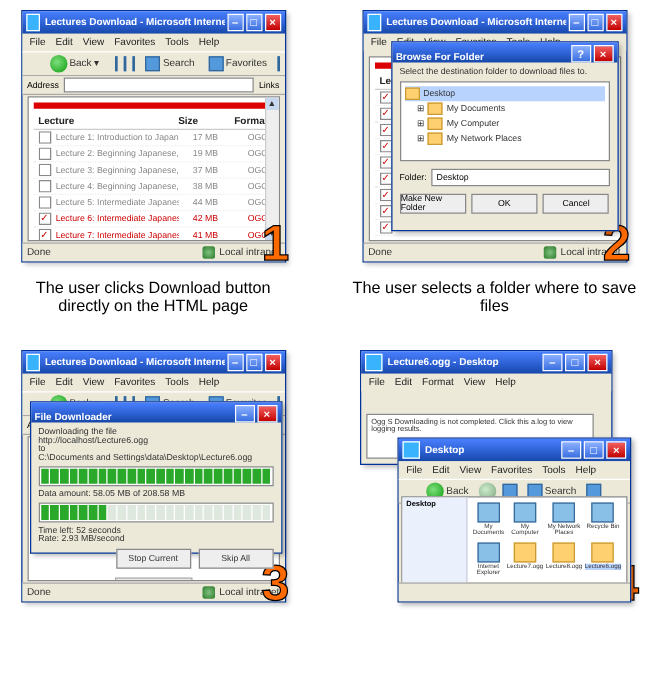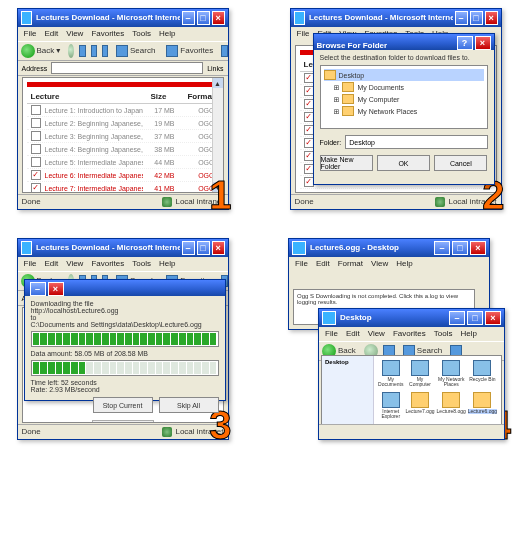--- a/index.html
+++ b/index.html
@@ -5,33 +5,33 @@
   body { margin:0; padding:8px; font-family: Tahoma, Verdana, sans-serif; background:#fff; width:518px; box-sizing:border-box; }
   .grid { display:grid; grid-template-columns: 1fr 1fr; gap:28px 44px; }
   .cell { display:flex; flex-direction:column; align-items:center; }
   .win { width:210px; height:200px; border:1px solid #003399; background:#ece9d8; box-shadow:2px 2px 4px rgba(0,0,0,.25); position:relative; font-size:8px; line-height:1; }
   .titlebar { height:18px; background:linear-gradient(180deg,#4a80ff 0%,#2a5ed0 60%,#1747a8 100%); display:flex; align-items:center; padding:0 3px; color:#fff; font-size:8px; font-weight:bold; }
   .tb-icon { width:12px; height:12px; background:#3ab3ff; border:1px solid #fff; margin-right:4px; }
   .tb-title { flex:1 1 auto; overflow:hidden; white-space:nowrap; }
   .tb-btn { width:14px; height:12px; margin-left:2px; border:1px solid #fff; background:linear-gradient(180deg,#8cb0ff,#3a6fe0); color:#fff; display:flex; align-items:center; justify-content:center; font-size:9px; }
   .tb-close { background:linear-gradient(180deg,#f36060,#c30000); }
   .menubar { height:14px; background:#ece9d8; color:#222; display:flex; align-items:center; gap:8px; padding:0 6px; font-size:8px; }
-  .toolbar { height:18px; background:#ece9d8; border-top:1px solid #fff; border-bottom:1px solid #aaa; display:flex; align-items:center; gap:5px; padding:0 0; color:#333; font-size:8px; overflow:hidden; white-space:nowrap; }
+  .toolbar { height:18px; background:#ece9d8; border-top:1px solid #fff; border-bottom:1px solid #aaa; display:flex; align-items:center; gap:5px; padding:0 19px; color:#333; font-size:8px; overflow:hidden; white-space:nowrap; }
   .tbtn { display:inline-flex; align-items:center; gap:2px; padding:1px 3px; }
   .nav-ico { width:14px; height:14px; border-radius:50%; display:inline-block; }
   .nav-back { background:radial-gradient(circle at 40% 40%, #7de07d, #0c9a0c); }
   .nav-fwd { background:radial-gradient(circle at 40% 40%, #cdeccd, #7ba37b); }
   .ico { width:10px; height:10px; display:inline-block; background:#5599dd; border:1px solid #336699; }
   .addrbar { height:14px; background:#ece9d8; border-bottom:1px solid #aaa; display:flex; align-items:center; padding:0 4px; font-size:7px; gap:4px; }
   .addrbox { flex:1; height:10px; background:#fff; border:1px solid #888; }
   .page { position:absolute; left:4px; right:4px; top:68px; bottom:16px; background:#fff; border:1px solid #888; padding:4px; overflow:hidden; }
   .bar { height:5px; background:#dd0000; margin-bottom:4px; }
   .thead { display:flex; justify-content:space-between; font-size:8px; color:#222; font-weight:bold; border-bottom:1px solid #ccc; padding:2px 4px; }
   .thead .c1 { flex:1; text-align:left; }
-  .thead .c2 { width:32px; text-align:center; }
+  .thead .c2 { width:32px; text-align:left; }
   .thead .c3 { width:36px; text-align:right; padding-left:4px; }
   .trow { display:flex; justify-content:space-between; align-items:center; font-size:7px; color:#888; padding:1px 4px; border-bottom:1px dotted #eee; }
   .trow.sel { color:#c00; }
   .cb { width:8px; height:8px; border:1px solid #888; margin-right:4px; flex:0 0 auto; display:inline-flex; align-items:center; justify-content:center; color:#c00; font-size:8px; }
   .trow .c1 { flex:1; text-align:left; overflow:hidden; white-space:nowrap; display:flex; align-items:center; }
   .trow .c2 { width:32px; text-align:right; }
   .trow .c3 { width:36px; text-align:right; padding-left:4px; }
   .scrollbar { position:absolute; right:0; top:0; bottom:0; width:10px; background:#eee; border-left:1px solid #ccc; display:flex; flex-direction:column; justify-content:space-between; align-items:center; }
   .sbtn { width:10px; height:10px; background:#c8d8f0; color:#333; font-size:7px; display:flex; align-items:center; justify-content:center; }
   .dlbtn { margin:6px auto 0; width:60px; height:14px; border:1px solid #888; background:#eee; font-size:8px; display:flex; align-items:center; justify-content:center; color:#333; }
@@ -195,20 +195,21 @@
       </div>
       <div class="statusbar">
         <span>Done</span>
         <span class="zone">
             <span class="zico"></span>
             <span>Local intranet</span>
           </span>
       </div>
       <div class="numbadge">1</div>
     </div>
+    <div class="caption">The user clicks Download button directly on the HTML page</div>
   </div>
 
   <div class="cell">
     <div class="win">
       <div class="titlebar">
           <span class="tb-icon"></span>
           <span class="tb-title">Lectures Download - Microsoft Internet Explorer</span>
           <span class="tb-btn">–</span>
           <span class="tb-btn">□</span>
           <span class="tb-btn tb-close">×</span>
@@ -300,20 +301,21 @@
             </span>
           </div>
         <div class="dbtns">
           <span class="btn2">Make New Folder</span>
           <span class="btn2">OK</span>
           <span class="btn2">Cancel</span>
         </div>
       </div>
       <div class="numbadge">2</div>
     </div>
+    <div class="caption">The user selects a folder where to save files</div>
   </div>
 
   <div class="cell">
     <div class="win">
       <div class="titlebar">
           <span class="tb-icon"></span>
           <span class="tb-title">Lectures Download - Microsoft Internet Explorer</span>
           <span class="tb-btn">–</span>
           <span class="tb-btn">□</span>
           <span class="tb-btn tb-close">×</span>
@@ -360,20 +362,21 @@
       <div class="statusbar">
           <span>Done</span>
           <span class="zone">
             <span class="zico"></span>
             <span>Local intranet</span>
           </span>
         </div>
 
       <div class="dl">
         <div class="dtitlebar">
+            <span class="tb-title">File Downloader</span>
             <span class="tb-btn">–</span>
             <span class="tb-btn tb-close">×</span>
           </div>
         <div class="dlbody">
           <div>Downloading the file</div>
           <div>http://localhost/Lecture6.ogg</div>
           <div>to</div>
           <div>C:\Documents and Settings\data\Desktop\Lecture6.ogg</div>
           <div class="progress">
               <span class="pcell"></span>

